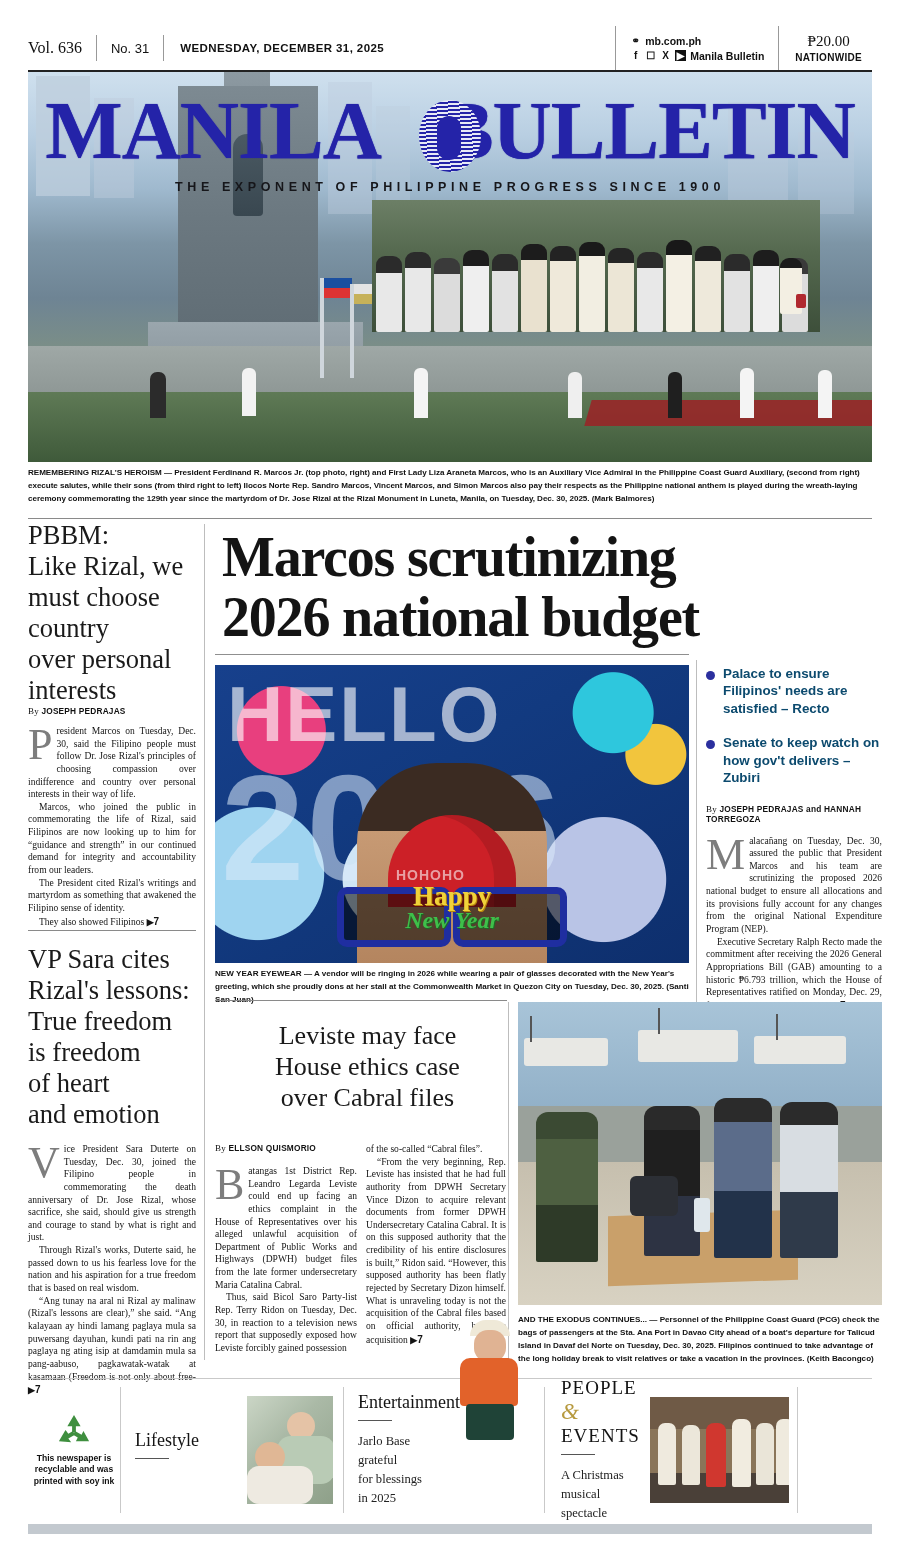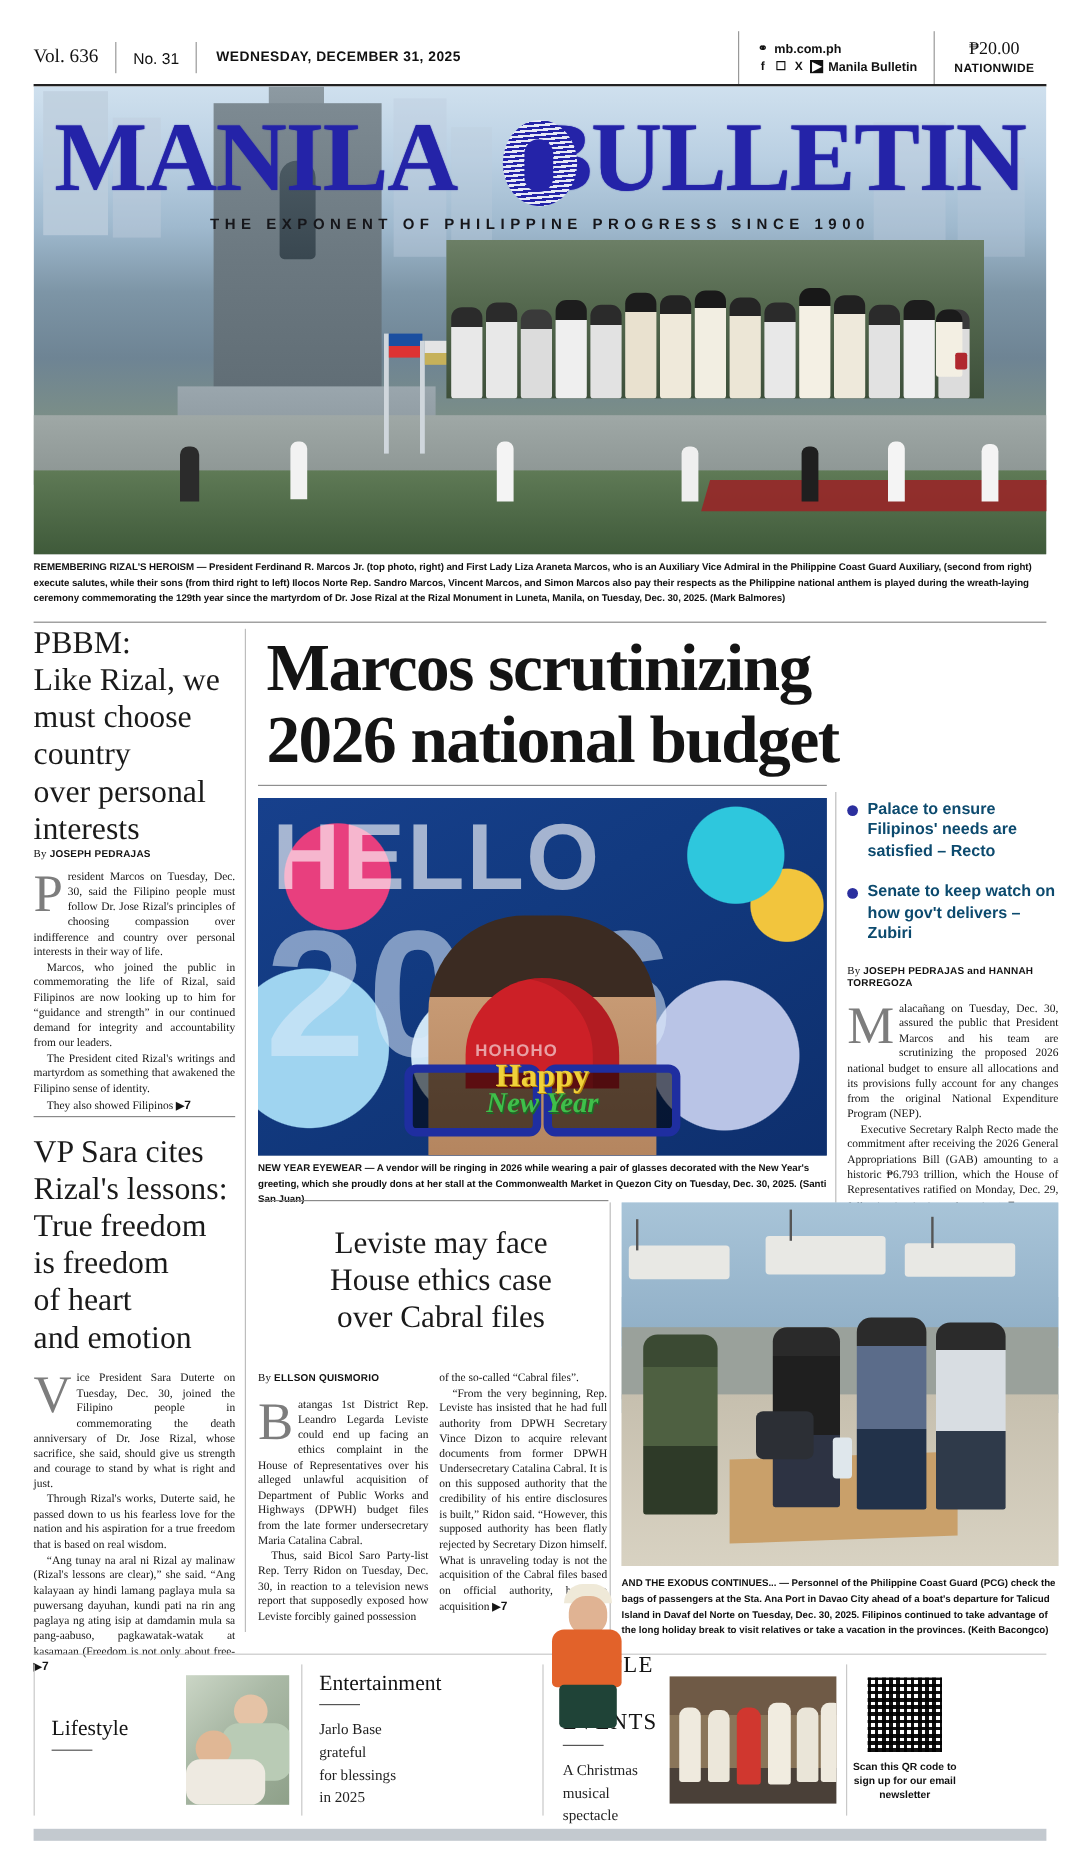--- a/index.html
+++ b/index.html
@@ -401,20 +401,28 @@
     <div style="position:absolute;left:112px;top:174px;width:48px;height:40px;background:#2c2f35;border-radius:6px;"></div>
   </div>
 
   <div class="photocap" style="position:absolute;left:518px;top:1314px;width:364px;">
     <b>AND THE EXODUS CONTINUES...</b><span> — </span><span>Personnel of the Philippine Coast Guard (PCG) check the bags of passengers at the Sta. Ana Port in Davao City ahead of a boat's departure for Talicud Island in Davaf del Norte on Tuesday, Dec. 30, 2025. Filipinos continued to take advantage of the long holiday break to visit relatives or take a vacation in the provinces. (Keith Bacongco)</span>
   </div>
 
   <div class="promo">
     <div class="promo-inner">
 
+      <div class="promo-cell recycle-wrap">
+        <svg width="38" height="34" viewBox="0 0 40 36">
+          <path d="M20 2 L27 14 L22 14 L22 20 L18 20 L18 14 L13 14 Z" fill="#3f8f3f"></path>
+          <path d="M4 30 L11 18 L14 22 L19 19 L21 23 L14 27 L17 31 Z" fill="#3f8f3f"></path>
+          <path d="M36 30 L22 30 L24 26 L19 23 L21 19 L28 23 L30 19 Z" fill="#3f8f3f"></path>
+        </svg>
+        <div class="recycle-txt">This newspaper is recyclable and was printed with soy ink</div>
+      </div>
       <div class="promo-div"></div>
 
       <div class="promo-cell" style="width:222px;padding:14px 10px 14px 14px;">
         <div style="width:112px;">
           <div class="sec-title">Lifestyle</div>
           <div class="sec-rule"></div>
         </div>
         <div class="thumb" style="width:92px;height:108px;margin-left:8px;
              background:linear-gradient(135deg,#cbd6c6 0%,#aab9a6 40%,#8ea089 100%);">
           <div style="position:absolute;left:40px;top:16px;width:28px;height:28px;background:#e5c3a6;border-radius:50%;"></div>
@@ -454,22 +462,18 @@
           <div style="position:absolute;left:8px;top:26px;width:18px;height:62px;background:#efeade;border-radius:7px 7px 2px 2px;"></div>
           <div style="position:absolute;left:32px;top:28px;width:18px;height:60px;background:#ece7da;border-radius:7px 7px 2px 2px;"></div>
           <div style="position:absolute;left:56px;top:26px;width:20px;height:64px;background:#d0372f;border-radius:8px 8px 2px 2px;"></div>
           <div style="position:absolute;left:82px;top:22px;width:19px;height:68px;background:#f1ece0;border-radius:7px 7px 2px 2px;"></div>
           <div style="position:absolute;left:106px;top:26px;width:18px;height:62px;background:#eae5d8;border-radius:7px 7px 2px 2px;"></div>
           <div style="position:absolute;left:126px;top:22px;width:18px;height:66px;background:#efeade;border-radius:7px 7px 2px 2px;"></div>
         </div>
       </div>
       <div class="promo-div"></div>
 
-      <div class="promo-cell" style="width:96px;flex-direction:column;justify-content:center;align-items:center;">
-        <div class="qr"></div>
-        <div class="qr-txt">Scan this QR code to sign up for our email newsletter</div>
-      </div>
 
     </div>
   </div>
 
   <div class="botbar"></div>
 </div>
 
 </body></html>

